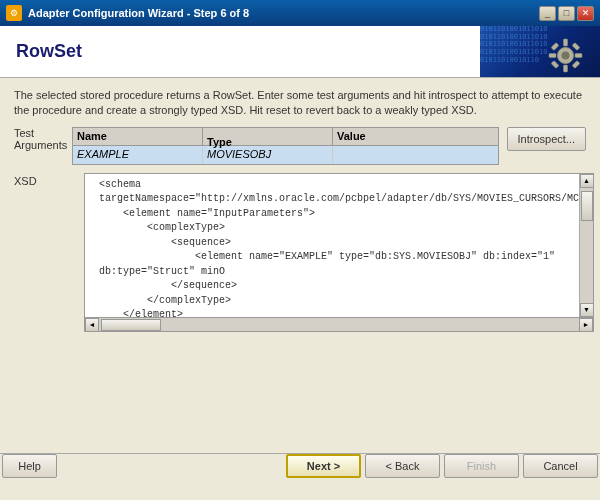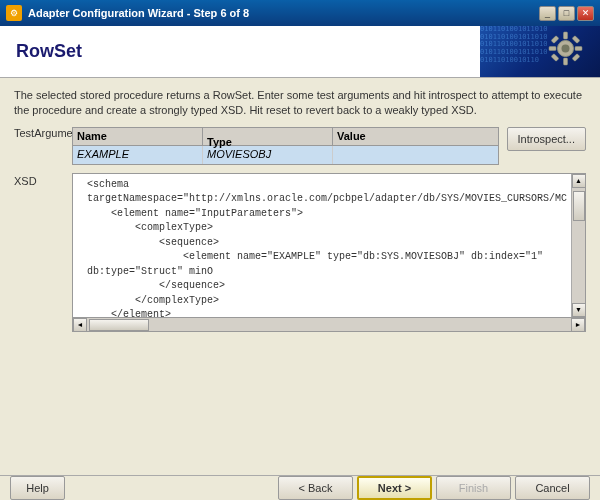--- a/index.html
+++ b/index.html
@@ -75,21 +75,21 @@
       color: #1a1a6e;
     }
     .header-decoration {
       position: absolute;
       right: 0;
       top: 0;
       width: 120px;
       height: 52px;
       background: linear-gradient(135deg, #1a4fa8 0%, #0a2878 50%, #061850 100%);
       display: flex;
-      align-items: flex-start;
+      align-items: flex-end;
       justify-content: flex-end;
       padding-right: 12px;
       overflow: hidden;
     }
     .gear-icon-large {
       width: 45px;
       height: 45px;
       opacity: 0.9;
     }
     .matrix-overlay {
@@ -295,27 +295,27 @@
       width: 60px;
       background: linear-gradient(to bottom, #f5f3ee, #d0ccc0);
       border: 1px solid #999;
       position: absolute;
       top: 1px;
       left: 2px;
     }
 
     
     .bottom-bar {
-      height: 25px;
+      height: 47px;
       background: #ece9d8;
       border-top: 1px solid #aaa;
       display: flex;
-      align-items: flex-end;
+      align-items: flex-start;
       justify-content: space-between;
-      padding: 0 10px;
+      padding: 0 2px;
       position: absolute;
       bottom: 0;
       left: 0;
       right: 0;
     }
     .btn-help {
       min-width: 55px;
     }
     .bottom-right-btns {
       display: flex;
@@ -365,21 +365,21 @@
       </g>
     </svg>
   </div>
 </div>
 
 <div class="main-content" style="height: calc(500px - 26px - 52px - 36px); overflow: hidden;">
 
   <p class="description-text">The selected stored procedure returns a RowSet.  Enter some test arguments and hit introspect to attempt to execute the procedure and create a strongly typed XSD.  Hit reset to revert back to a weakly typed XSD.</p>
 
   <div class="test-args-row">
-    <div style="display: flex; flex-direction: row; width: 50px; flex-shrink: 0;">
+    <div style="display: flex; flex-direction: column; width: 50px; flex-shrink: 0;">
       <span class="section-label">Test</span>
       <span class="section-label">Arguments</span>
     </div>
 
     <div style="flex: 1; display: flex; flex-direction: column; gap: 0; border-radius: 18px;">
 
       <div class="table-area">
         <div class="table-header">
           <div class="table-col-name">Name</div>
           <div class="table-col-type">Type</div>
@@ -392,21 +392,21 @@
         </div>
       </div>
     </div>
 
     <div class="buttons-col">
       <button class="btn">Introspect...</button>
     </div>
   </div>
 
   <div class="xsd-section">
-    <div style="display: flex; gap: 8px; align-items: flex-start;">
+    <div style="display: flex; gap: 20px; align-items: flex-start;">
       <span class="xsd-label" style="width: 50px; flex-shrink: 0; padding-top: 2px;">XSD</span>
       <div style="flex: 1;">
         <div class="xsd-container">
           <div class="xsd-content">
             &lt;schema targetNamespace="http://xmlns.oracle.com/pcbpel/adapter/db/SYS/MOVIES_CURSORS/MC<br>
             &nbsp;&nbsp;&nbsp;&nbsp;&lt;element name="InputParameters"&gt;<br>
             &nbsp;&nbsp;&nbsp;&nbsp;&nbsp;&nbsp;&nbsp;&nbsp;&lt;complexType&gt;<br>
             &nbsp;&nbsp;&nbsp;&nbsp;&nbsp;&nbsp;&nbsp;&nbsp;&nbsp;&nbsp;&nbsp;&nbsp;&lt;sequence&gt;<br>
             &nbsp;&nbsp;&nbsp;&nbsp;&nbsp;&nbsp;&nbsp;&nbsp;&nbsp;&nbsp;&nbsp;&nbsp;&nbsp;&nbsp;&nbsp;&nbsp;&lt;element name="EXAMPLE" type="db:SYS.MOVIESOBJ" db:index="1" db:type="Struct" minO<br>
             &nbsp;&nbsp;&nbsp;&nbsp;&nbsp;&nbsp;&nbsp;&nbsp;&nbsp;&nbsp;&nbsp;&nbsp;&lt;/sequence&gt;<br>
@@ -436,18 +436,18 @@
         </div>
       </div>
     </div>
   </div>
 
 </div>
 
 <div class="bottom-bar">
   <button class="btn btn-help">Help</button>
   <div class="bottom-right-btns">
+    <button class="btn btn-next">Next &gt;</button>
     <button class="btn">&lt; Back</button>
-    <button class="btn btn-next">Next &gt;</button>
     <button class="btn btn-disabled">Finish</button>
     <button class="btn">Cancel</button>
   </div>
 </div>
 
 </body></html>

